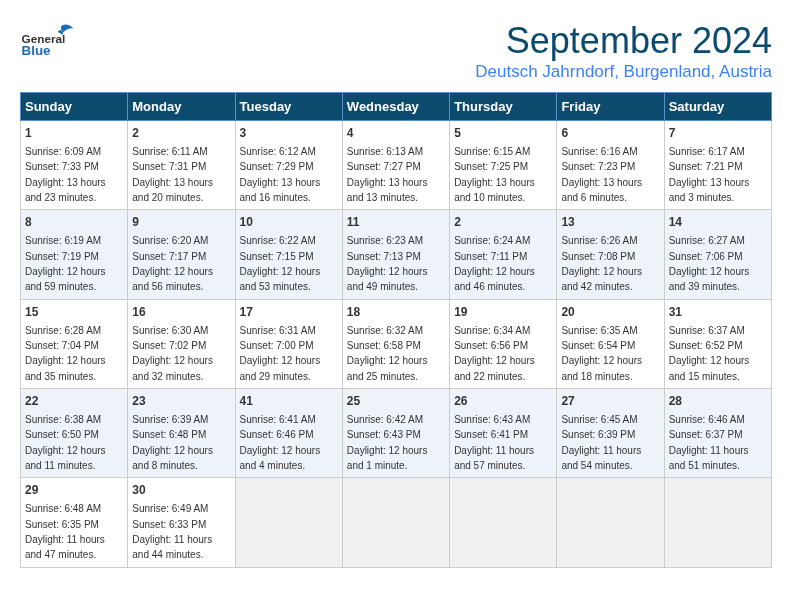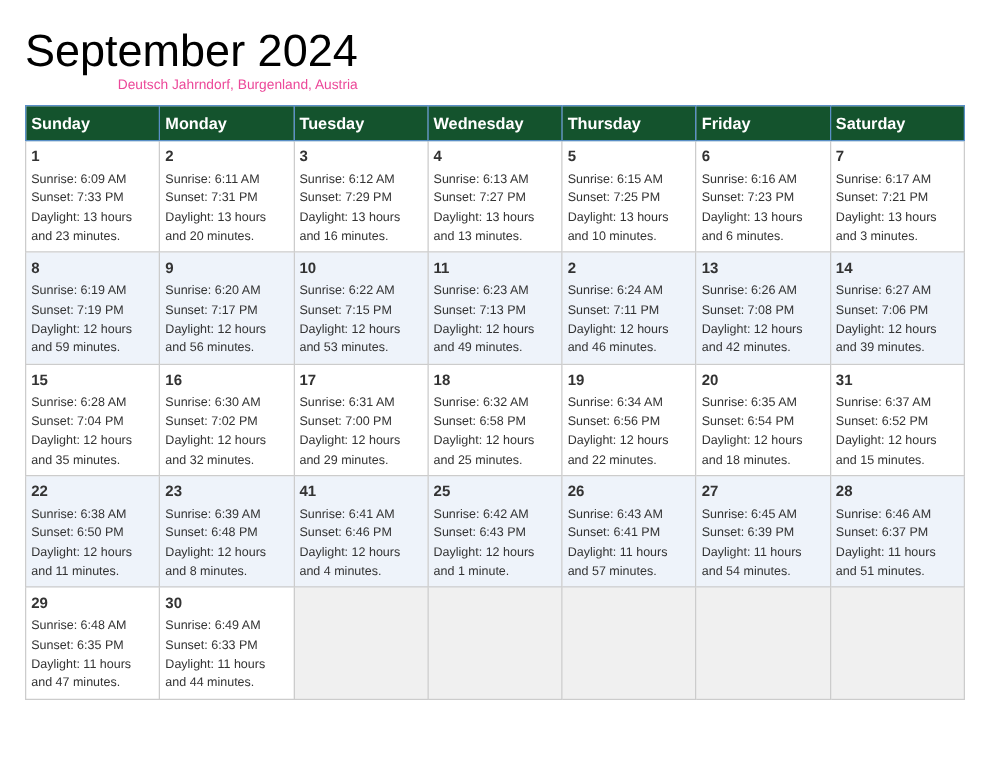--- a/index.html
+++ b/index.html
@@ -15,33 +15,33 @@
       justify-content: space-between;
       align-items: flex-start;
       margin-bottom: 10px;
     }
     .title-block {
       text-align: right;
     }
     .main-title {
       font-size: 36px;
       font-weight: normal;
-      color: #000000;
+      color: #0c4a6e;
     }
     .subtitle {
-      font-size: 11px;
-      color: #ec4899;
+      font-size: 17px;
+      color: #3b82f6;
     }
     .calendar {
       width: 100%;
       border-collapse: collapse;
       font-size: 11px;
     }
     .calendar thead tr th {
-      background-color: #14532d;
+      background-color: #0c4a6e;
       color: #fff;
       padding: 6px 4px;
       text-align: left;
       font-size: 13px;
       font-weight: bold;
       border: 1px solid #5a8fc7;
     }
     .calendar tbody tr td {
       vertical-align: top;
       padding: 4px 4px;
@@ -78,20 +78,30 @@
       display: flex;
       align-items: center;
       gap: 4px;
     }
     .logo-svg { width: 55px; height: 45px; }
   </style>
 </head>
 <body>
 
 <div class="header-section">
+  <div class="logo-container">
+    <svg class="logo-svg" viewBox="0 0 70 55">
+
+      <text x="2" y="28" font-family="Arial" font-weight="bold" font-size="15" fill="#333">General</text>
+      <text x="2" y="44" font-family="Arial" font-weight="bold" font-size="17" fill="#1a6bb5">Blue</text>
+
+      <path d="M52 8 C55 2, 65 5, 68 10 C62 8, 58 12, 55 15 C53 12, 52 10, 52 8Z" fill="#1a6bb5"></path>
+      <path d="M48 14 C52 8, 56 14, 54 18 C52 16, 50 15, 48 14Z" fill="#1a6bb5"></path>
+    </svg>
+  </div>
   <div class="title-block">
     <div class="main-title">September 2024</div>
     <div class="subtitle">Deutsch Jahrndorf, Burgenland, Austria</div>
   </div>
 </div>
 
 <table class="calendar">
   <thead>
     <tr>
     <th>Sunday</th>

